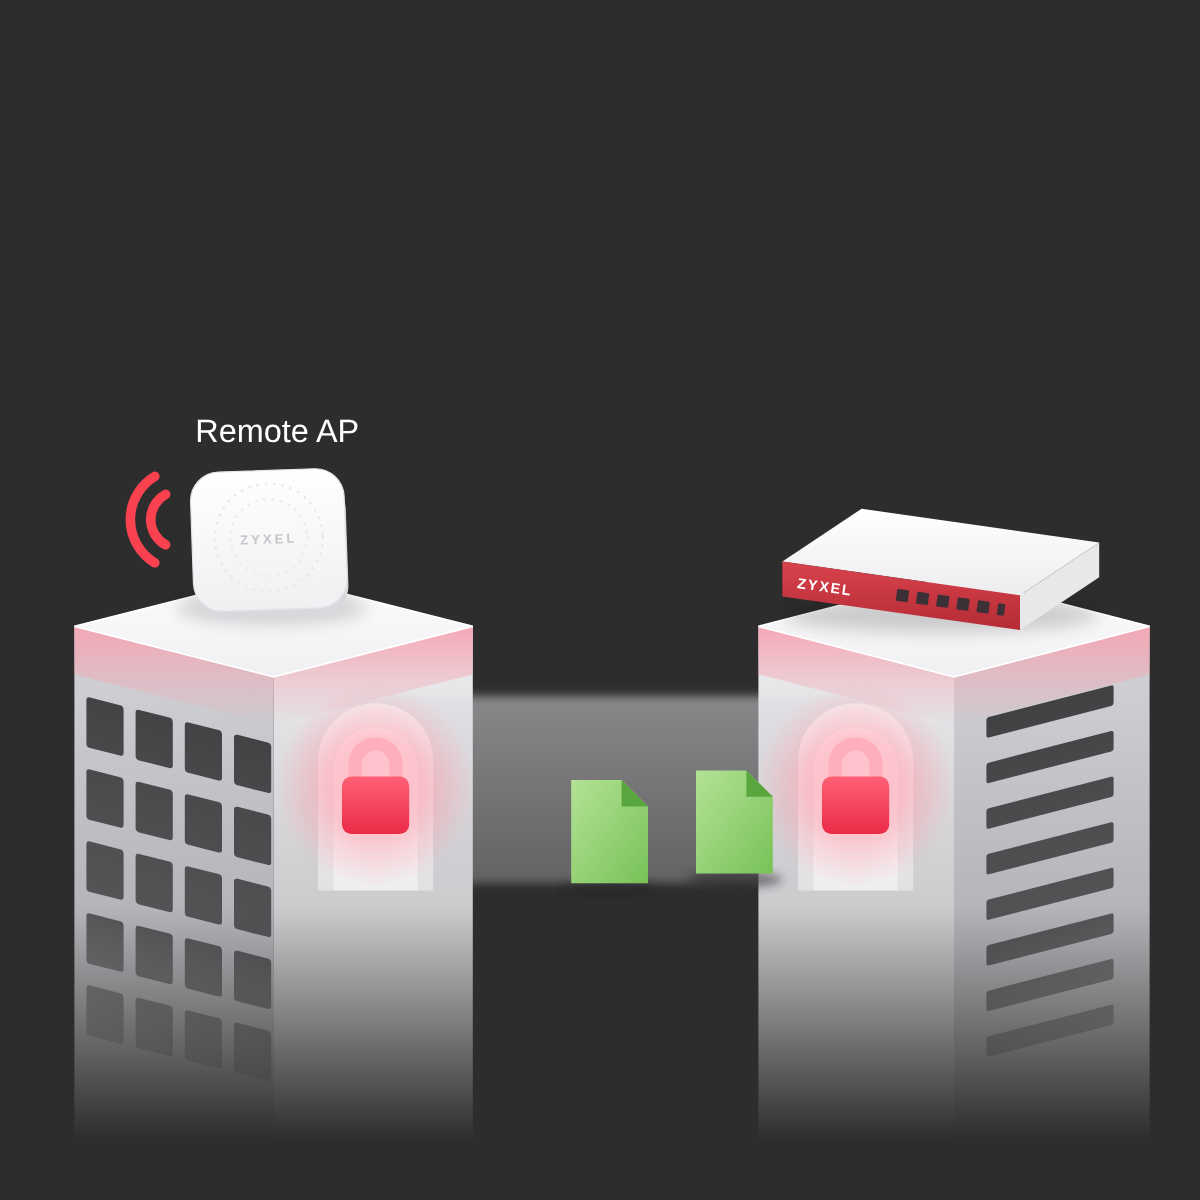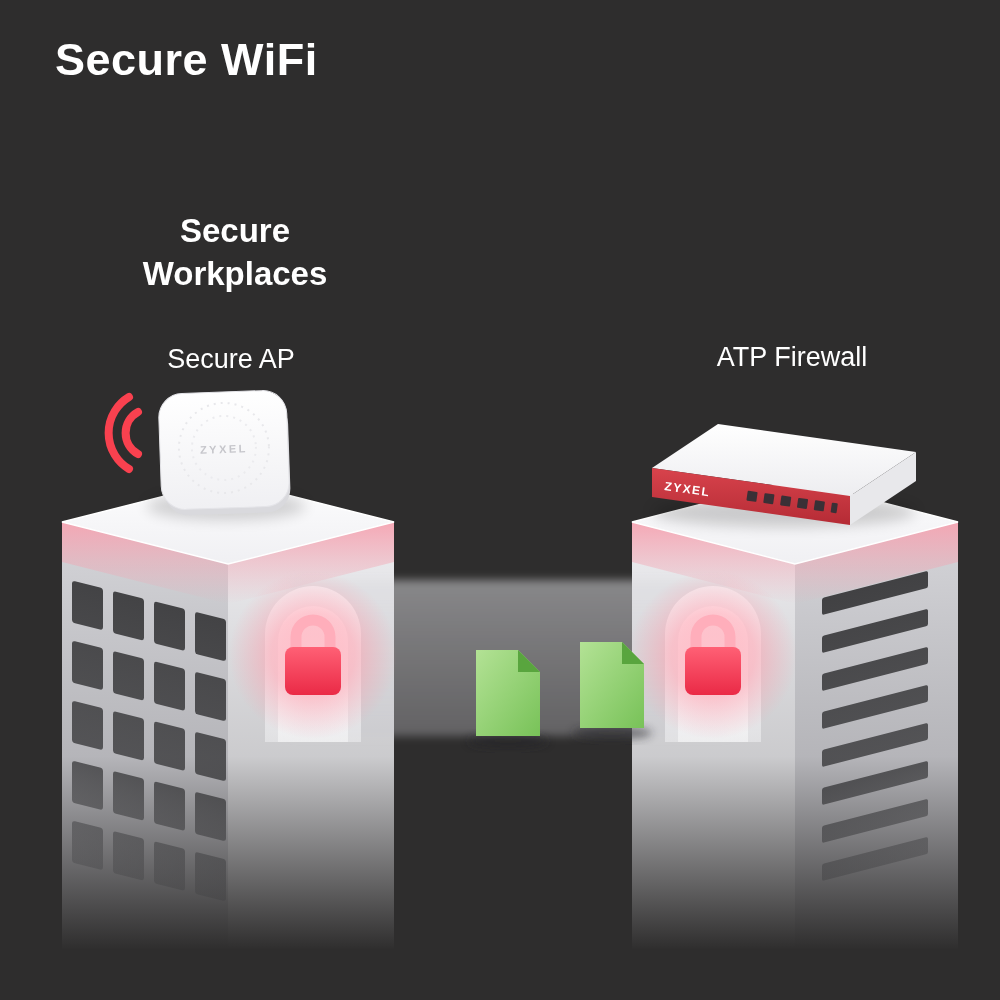--- a/index.html
+++ b/index.html
@@ -202,18 +202,15 @@
         <path d="M0,0 L42,0 L64,22 L64,86 L0,86 Z" fill="url(#docG)"></path>
         <path d="M42,0 L64,22 L42,22 Z" fill="#59a53e"></path>
       </g>
       <g transform="translate(580,642)">
         <path d="M0,0 L42,0 L64,22 L64,86 L0,86 Z" fill="url(#docG)"></path>
         <path d="M42,0 L64,22 L42,22 Z" fill="#59a53e"></path>
       </g>
     </g>
   </svg>
 
-  <div class="title">Secure WiFi</div>
-  <div class="heading left-heading">Secure Workplaces</div>
-  <div class="sublabel left-sublabel">Secure AP</div>
-  <div class="sublabel right-sublabel">ATP Firewall</div>
+  <div class="sublabel left-sublabel">Remote AP</div>
 
 </div>
 
 </body></html>

